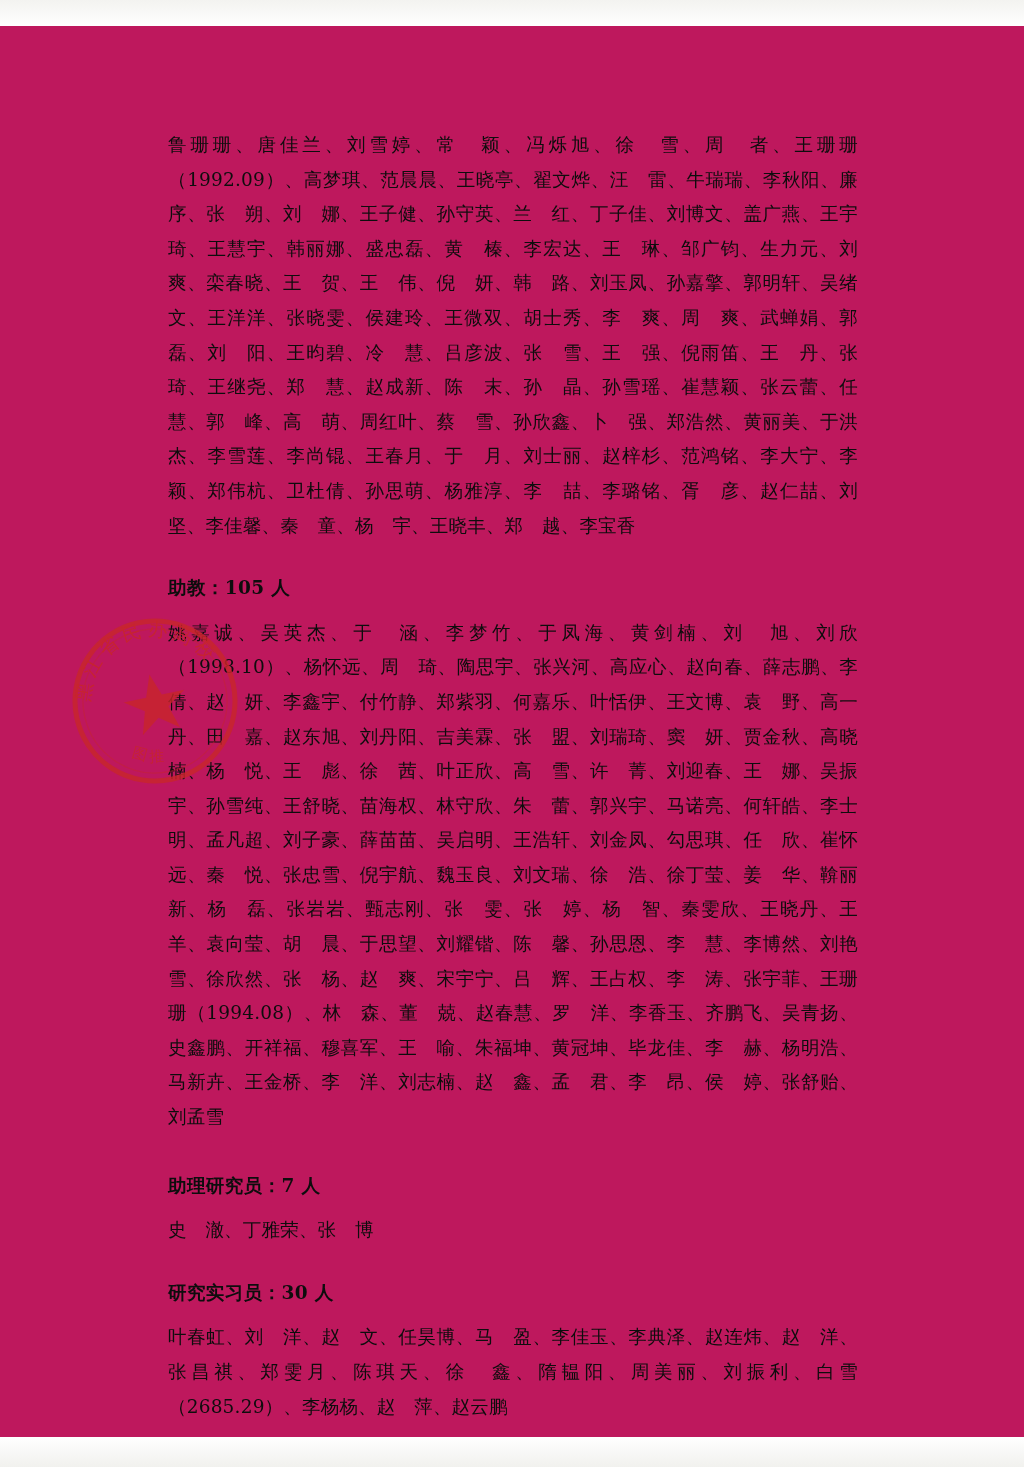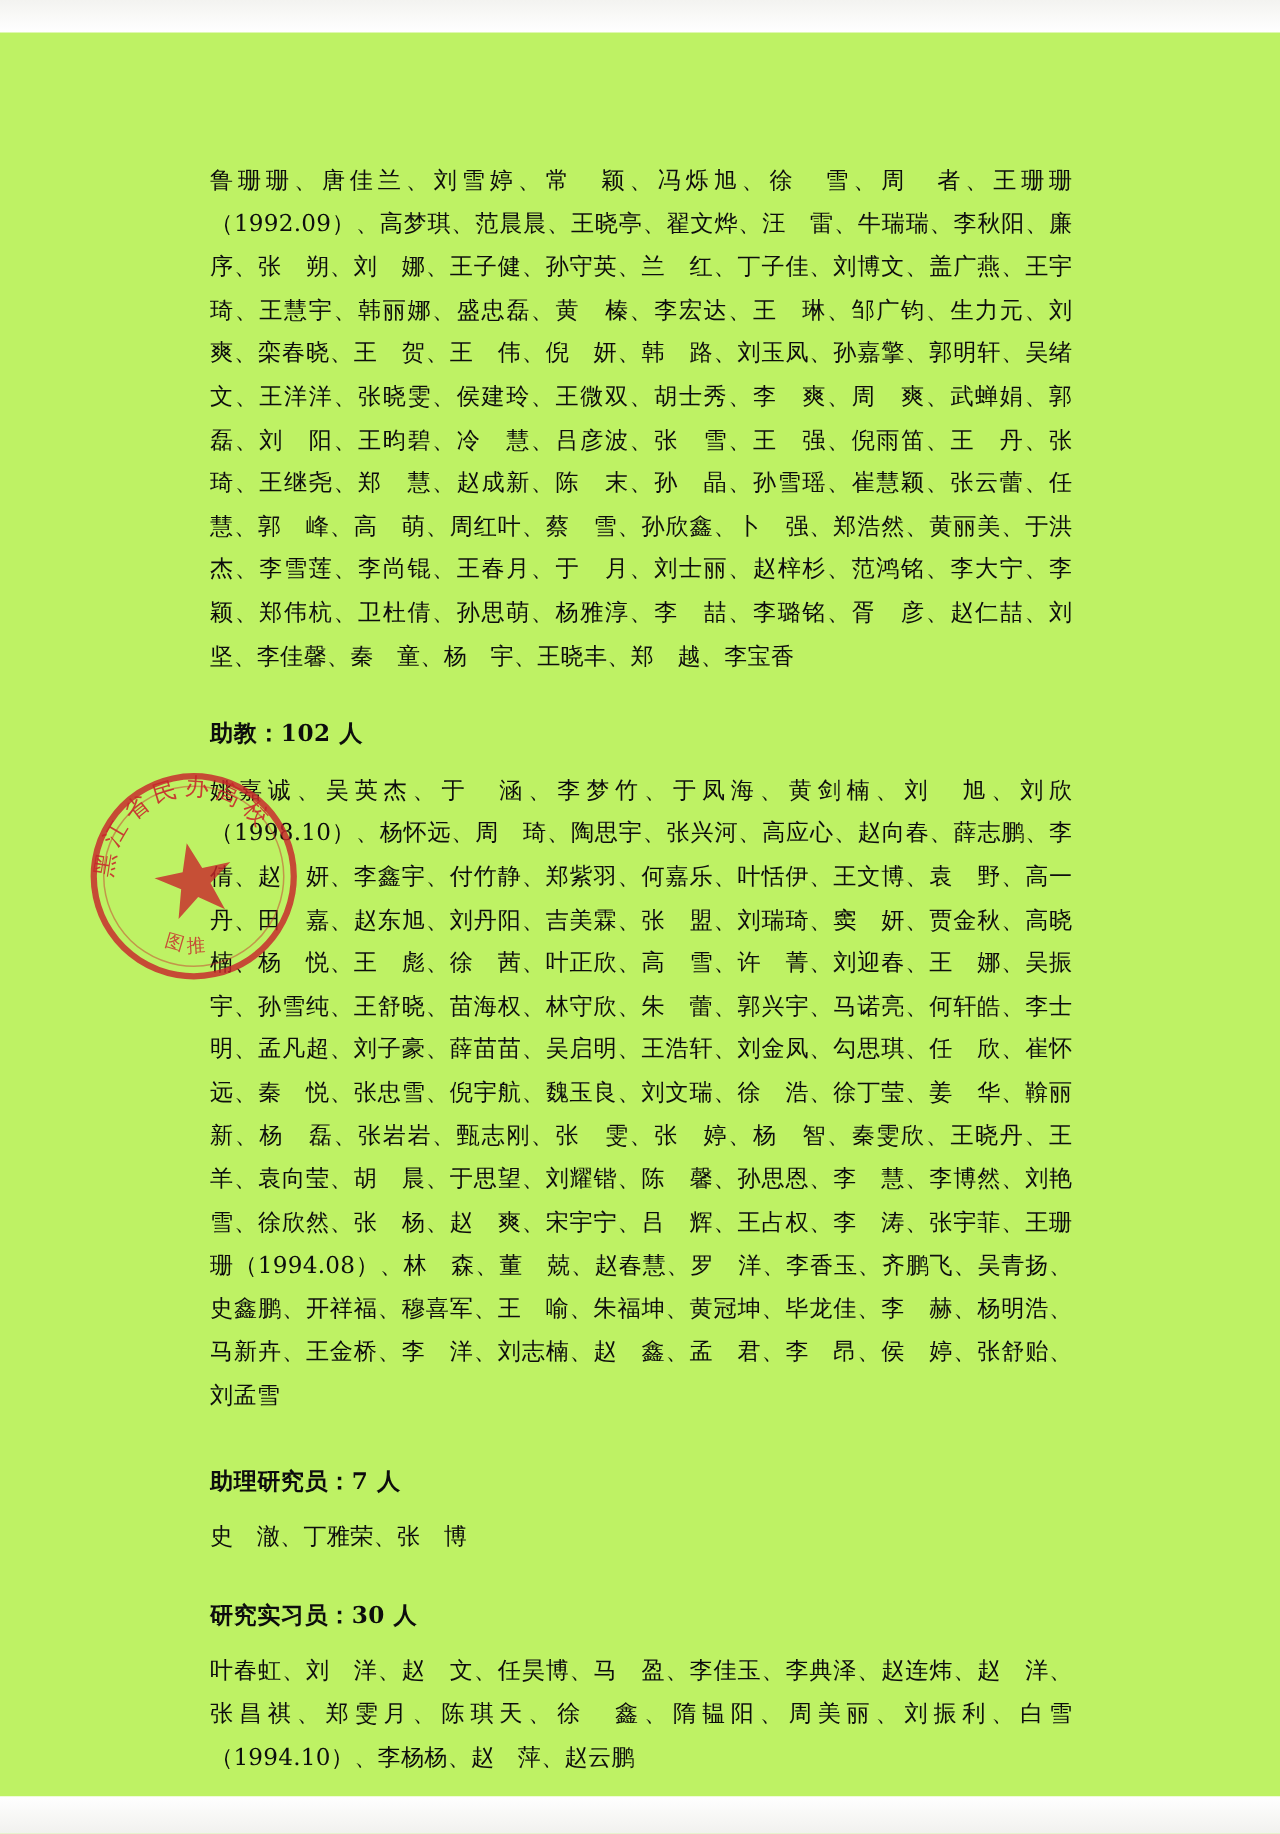--- a/index.html
+++ b/index.html
@@ -11,21 +11,21 @@
     width: 1024px;
     height: 1467px;
     position: relative;
     font-family: "DejaVu Serif", "Liberation Serif", serif;
     color: #0d0d0d;
     overflow: hidden;
   }
   .page {
     position: absolute;
     inset: 0;
-    background: #bef264;
+    background: #be185d;
   }
   .content {
     position: absolute;
     left: 168px;
     top: 128px;
     width: 690px;
   }
   .para {
     font-size: 18.5px;
     line-height: 34.6px;
@@ -80,35 +80,35 @@
 <div class="page">
   <div class="page-edge-top"></div>
   <div class="page-edge-bottom"></div>
 
   <div class="content">
 
     <p class="para block">鲁珊珊、唐佳兰、刘雪婷、常　颖、冯烁旭、徐　雪、周　者、王珊珊（1992.09）、高梦琪、范晨晨、王晓亭、翟文烨、汪　雷、牛瑞瑞、李秋阳、廉　序、张　朔、刘　娜、王子健、孙守英、兰　红、丁子佳、刘博文、盖广燕、王宇琦、王慧宇、韩丽娜、盛忠磊、黄　榛、李宏达、王　琳、邹广钧、生力元、刘　爽、栾春晓、王　贺、王　伟、倪　妍、韩　路、刘玉凤、孙嘉擎、郭明轩、吴绪文、王洋洋、张晓雯、侯建玲、王微双、胡士秀、李　爽、周　爽、武蝉娟、郭　磊、刘　阳、王昀碧、冷　慧、吕彦波、张　雪、王　强、倪雨笛、王　丹、张　琦、王继尧、郑　慧、赵成新、陈　末、孙　晶、孙雪瑶、崔慧颖、张云蕾、任　慧、郭　峰、高　萌、周红叶、蔡　雪、孙欣鑫、卜　强、郑浩然、黄丽美、于洪杰、李雪莲、李尚锟、王春月、于　月、刘士丽、赵梓杉、范鸿铭、李大宁、李　颖、郑伟杭、卫杜倩、孙思萌、杨雅淳、李　喆、李璐铭、胥　彦、赵仁喆、刘　坚、李佳馨、秦　童、杨　宇、王晓丰、郑　越、李宝香</p>
 
     <div class="gap-sm"></div>
 
-    <h2 class="heading">助教：102 人</h2>
+    <h2 class="heading">助教：105 人</h2>
 
     <p class="para block">姚嘉诚、吴英杰、于　涵、李梦竹、于凤海、黄剑楠、刘　旭、刘欣（1998.10）、杨怀远、周　琦、陶思宇、张兴河、高应心、赵向春、薛志鹏、李　倩、赵　妍、李鑫宇、付竹静、郑紫羽、何嘉乐、叶恬伊、王文博、袁　野、高一丹、田　嘉、赵东旭、刘丹阳、吉美霖、张　盟、刘瑞琦、窦　妍、贾金秋、高晓楠、杨　悦、王　彪、徐　茜、叶正欣、高　雪、许　菁、刘迎春、王　娜、吴振宇、孙雪纯、王舒晓、苗海权、林守欣、朱　蕾、郭兴宇、马诺亮、何轩皓、李士明、孟凡超、刘子豪、薛苗苗、吴启明、王浩轩、刘金凤、勾思琪、任　欣、崔怀远、秦　悦、张忠雪、倪宇航、魏玉良、刘文瑞、徐　浩、徐丁莹、姜　华、鞥丽新、杨　磊、张岩岩、甄志刚、张　雯、张　婷、杨　智、秦雯欣、王晓丹、王　羊、袁向莹、胡　晨、于思望、刘耀锴、陈　馨、孙思恩、李　慧、李博然、刘艳雪、徐欣然、张　杨、赵　爽、宋宇宁、吕　辉、王占权、李　涛、张宇菲、王珊珊（1994.08）、林　森、董　兢、赵春慧、罗　洋、李香玉、齐鹏飞、吴青扬、史鑫鹏、开祥福、穆喜军、王　喻、朱福坤、黄冠坤、毕龙佳、李　赫、杨明浩、马新卉、王金桥、李　洋、刘志楠、赵　鑫、孟　君、李　昂、侯　婷、张舒贻、刘孟雪</p>
 
     <div class="gap-md"></div>
 
     <h2 class="heading">助理研究员：7 人</h2>
 
     <p class="para block">史　澈、丁雅荣、张　博</p>
 
     <div class="gap-sm"></div>
 
     <h2 class="heading">研究实习员：30 人</h2>
 
-    <p class="para block">叶春虹、刘　洋、赵　文、任昊博、马　盈、李佳玉、李典泽、赵连炜、赵　洋、张昌祺、郑雯月、陈琪天、徐　鑫、隋韫阳、周美丽、刘振利、白雪（1994.10）、李杨杨、赵　萍、赵云鹏</p>
+    <p class="para block">叶春虹、刘　洋、赵　文、任昊博、马　盈、李佳玉、李典泽、赵连炜、赵　洋、张昌祺、郑雯月、陈琪天、徐　鑫、隋韫阳、周美丽、刘振利、白雪（2685.29）、李杨杨、赵　萍、赵云鹏</p>
 
   </div>
 
   <div class="seal">
     <svg width="186" height="186" viewBox="0 0 186 186" xmlns="http://www.w3.org/2000/svg">
       <g transform="rotate(-12 93 93)">
         <circle cx="93" cy="93" r="80" fill="none" stroke="#c8262b" stroke-width="5" opacity="0.82"></circle>
         <circle cx="93" cy="93" r="72" fill="none" stroke="#c8262b" stroke-width="1.2" opacity="0.45"></circle>
         <path d="M93 66 L101 88 L124 88 L105 101 L112 124 L93 110 L74 124 L81 101 L62 88 L85 88 Z" fill="#c8262b" opacity="0.80"></path>
         <path id="sealArc" d="M 28 93 A 65 65 0 0 1 158 93" fill="none"></path>

